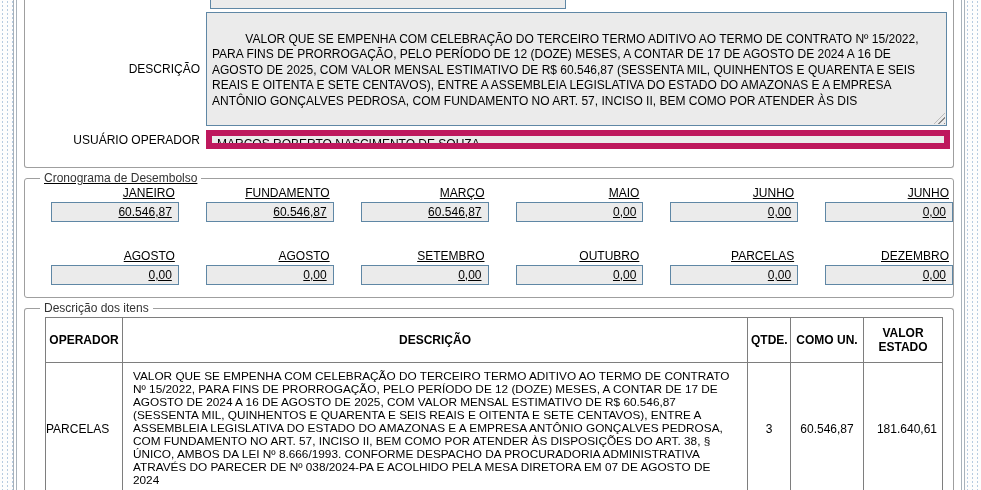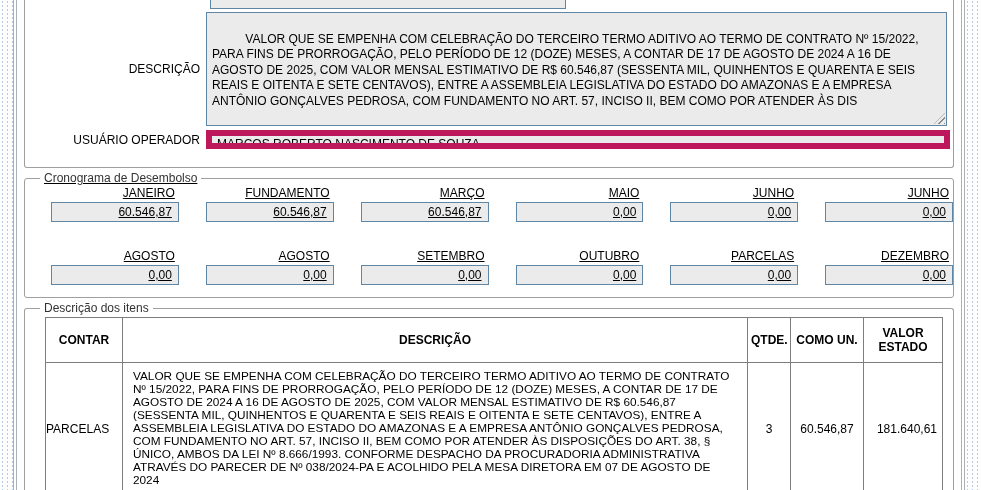--- a/index.html
+++ b/index.html
@@ -191,21 +191,21 @@
       <table class="itens">
         <colgroup>
           <col style="width:77px">
             <col>
             <col style="width:43px">
           <col style="width:73px">
             <col style="width:79px">
         </colgroup>
         <thead>
           <tr>
-            <th>CONTAR</th>
+            <th>OPERADOR</th>
             <th>DESCRIÇÃO</th>
             <th>QTDE.</th>
             <th>COMO UN.</th>
             <th>VALOR ESTADO</th>
           </tr>
         </thead>
         <tbody>
           <tr>
             <td class="unidade-cell">PARCELAS</td>
             <td class="desc-cell">VALOR QUE SE EMPENHA COM CELEBRAÇÃO DO TERCEIRO TERMO ADITIVO AO TERMO DE CONTRATO Nº 15/2022, PARA FINS DE PRORROGAÇÃO, PELO PERÍODO DE 12 (DOZE) MESES, A CONTAR DE 17 DE AGOSTO DE 2024 A 16 DE AGOSTO DE 2025, COM VALOR MENSAL ESTIMATIVO DE R$ 60.546,87 (SESSENTA MIL, QUINHENTOS E QUARENTA E SEIS REAIS E OITENTA E SETE CENTAVOS), ENTRE A ASSEMBLEIA LEGISLATIVA DO ESTADO DO AMAZONAS E A EMPRESA ANTÔNIO GONÇALVES PEDROSA, COM FUNDAMENTO NO ART. 57, INCISO II, BEM COMO POR ATENDER ÀS DISPOSIÇÕES DO ART. 38, § ÚNICO, AMBOS DA LEI Nº 8.666/1993. CONFORME DESPACHO DA PROCURADORIA ADMINISTRATIVA ATRAVÉS DO PARECER DE Nº 038/2024-PA E ACOLHIDO PELA MESA DIRETORA EM 07 DE AGOSTO DE 2024</td>

